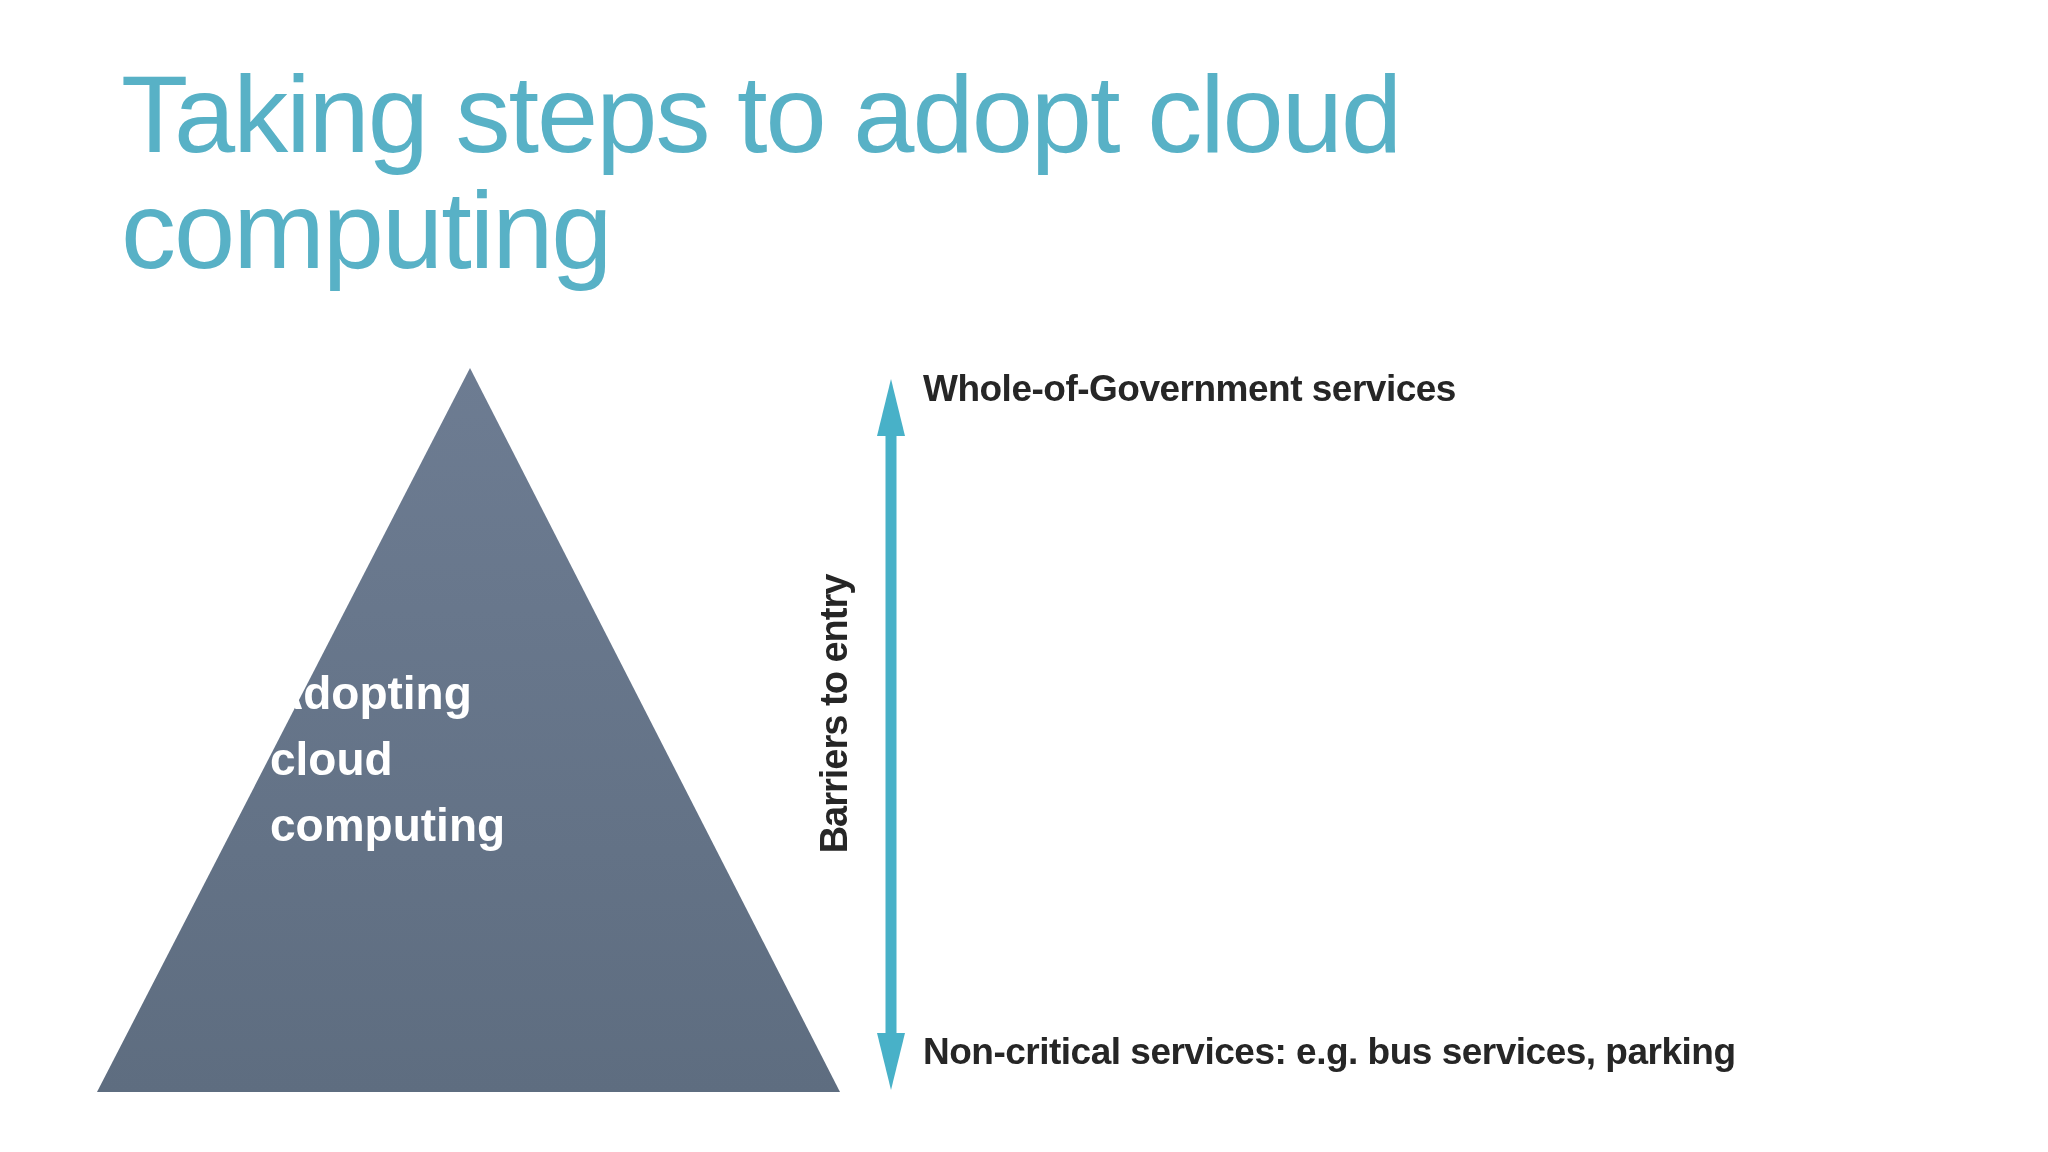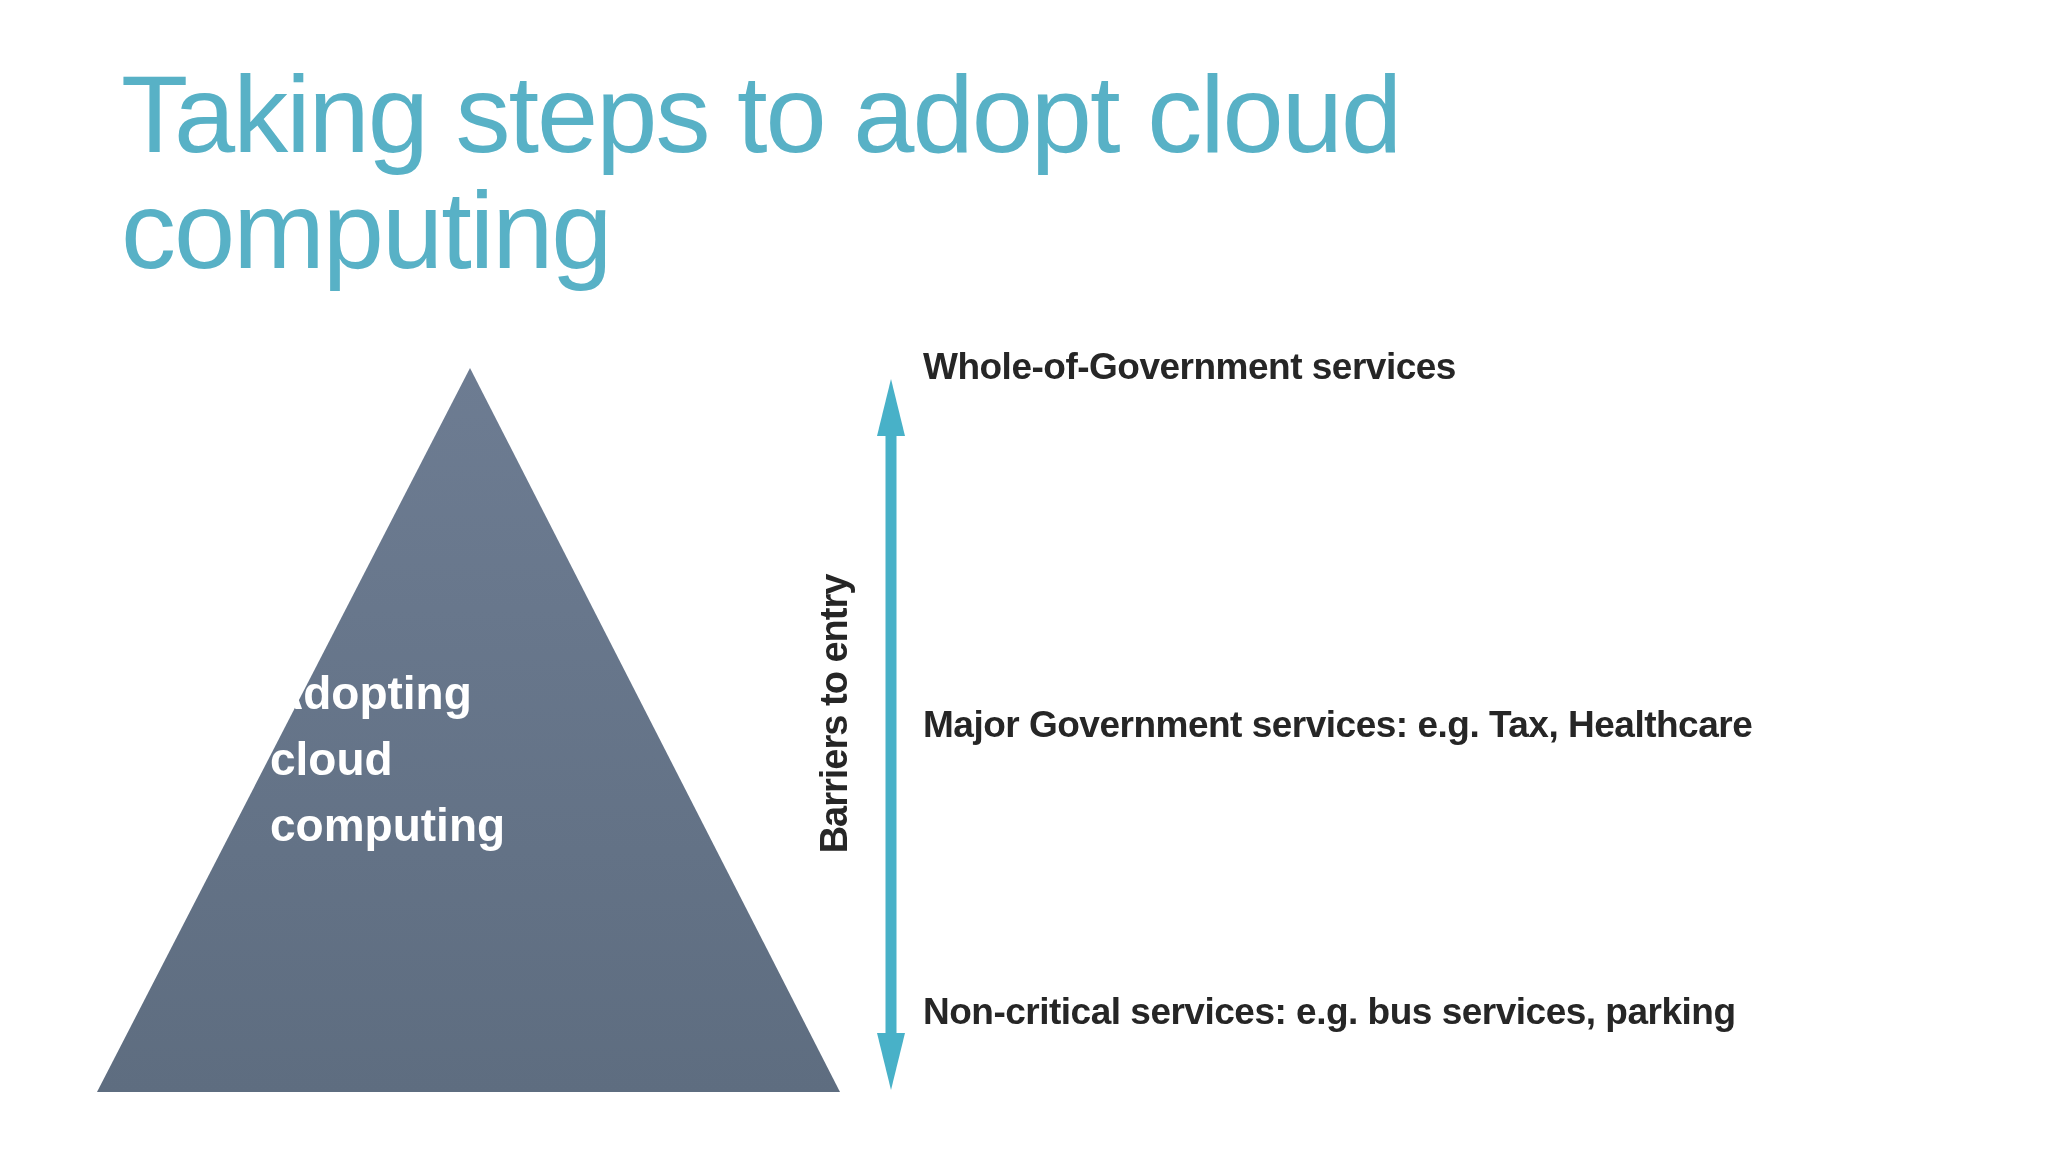--- a/index.html
+++ b/index.html
@@ -63,23 +63,23 @@
   .level-label {
     position: absolute;
     left: 923px;
     transform: translateY(-50%);
     font-size: 37px;
     font-weight: 700;
     letter-spacing: -0.5px;
     white-space: nowrap;
     color: #262626;
   }
-  .level-top    { top: 367px; }
+  .level-top    { top: 389px; }
   .level-middle { top: 725px; }
-  .level-bottom { top: 1012px; text-align: center; }
+  .level-bottom { top: 1052px; text-align: center; }
 </style>
 </head>
 <body>
 
 <div class="slide">
 
   <h1 class="title" style="color: rgb(88, 177, 198);">Taking steps to adopt cloud
 computing</h1>
 
   <svg class="pyramid-svg" viewBox="0 0 743 724" preserveAspectRatio="none">
@@ -99,17 +99,16 @@
   <svg class="axis-arrow-svg" viewBox="0 0 30 711" preserveAspectRatio="none">
     <line x1="15" y1="42" x2="15" y2="669" stroke="#48B1C8" stroke-width="11"></line>
     <polygon points="15,0 1,57 29,57" fill="#48B1C8"></polygon>
     <polygon points="15,711 1,654 29,654" fill="#48B1C8"></polygon>
   </svg>
 
   <div class="barriers-label" style="color: rgb(38, 38, 38);">Barriers to entry</div>
 
   <div class="level-label level-top" style="color: rgb(38, 38, 38);">Whole-of-Government services</div>
 
-  <div class="level-label level-middle" style="color: rgb(38, 38, 38);">Major Government services: e.g. Tax, Healthcare</div>
 
   <div class="level-label level-bottom" style="color: rgb(38, 38, 38);">Non-critical services: e.g. bus services, parking</div>
 
 </div>
 
 </body></html>

